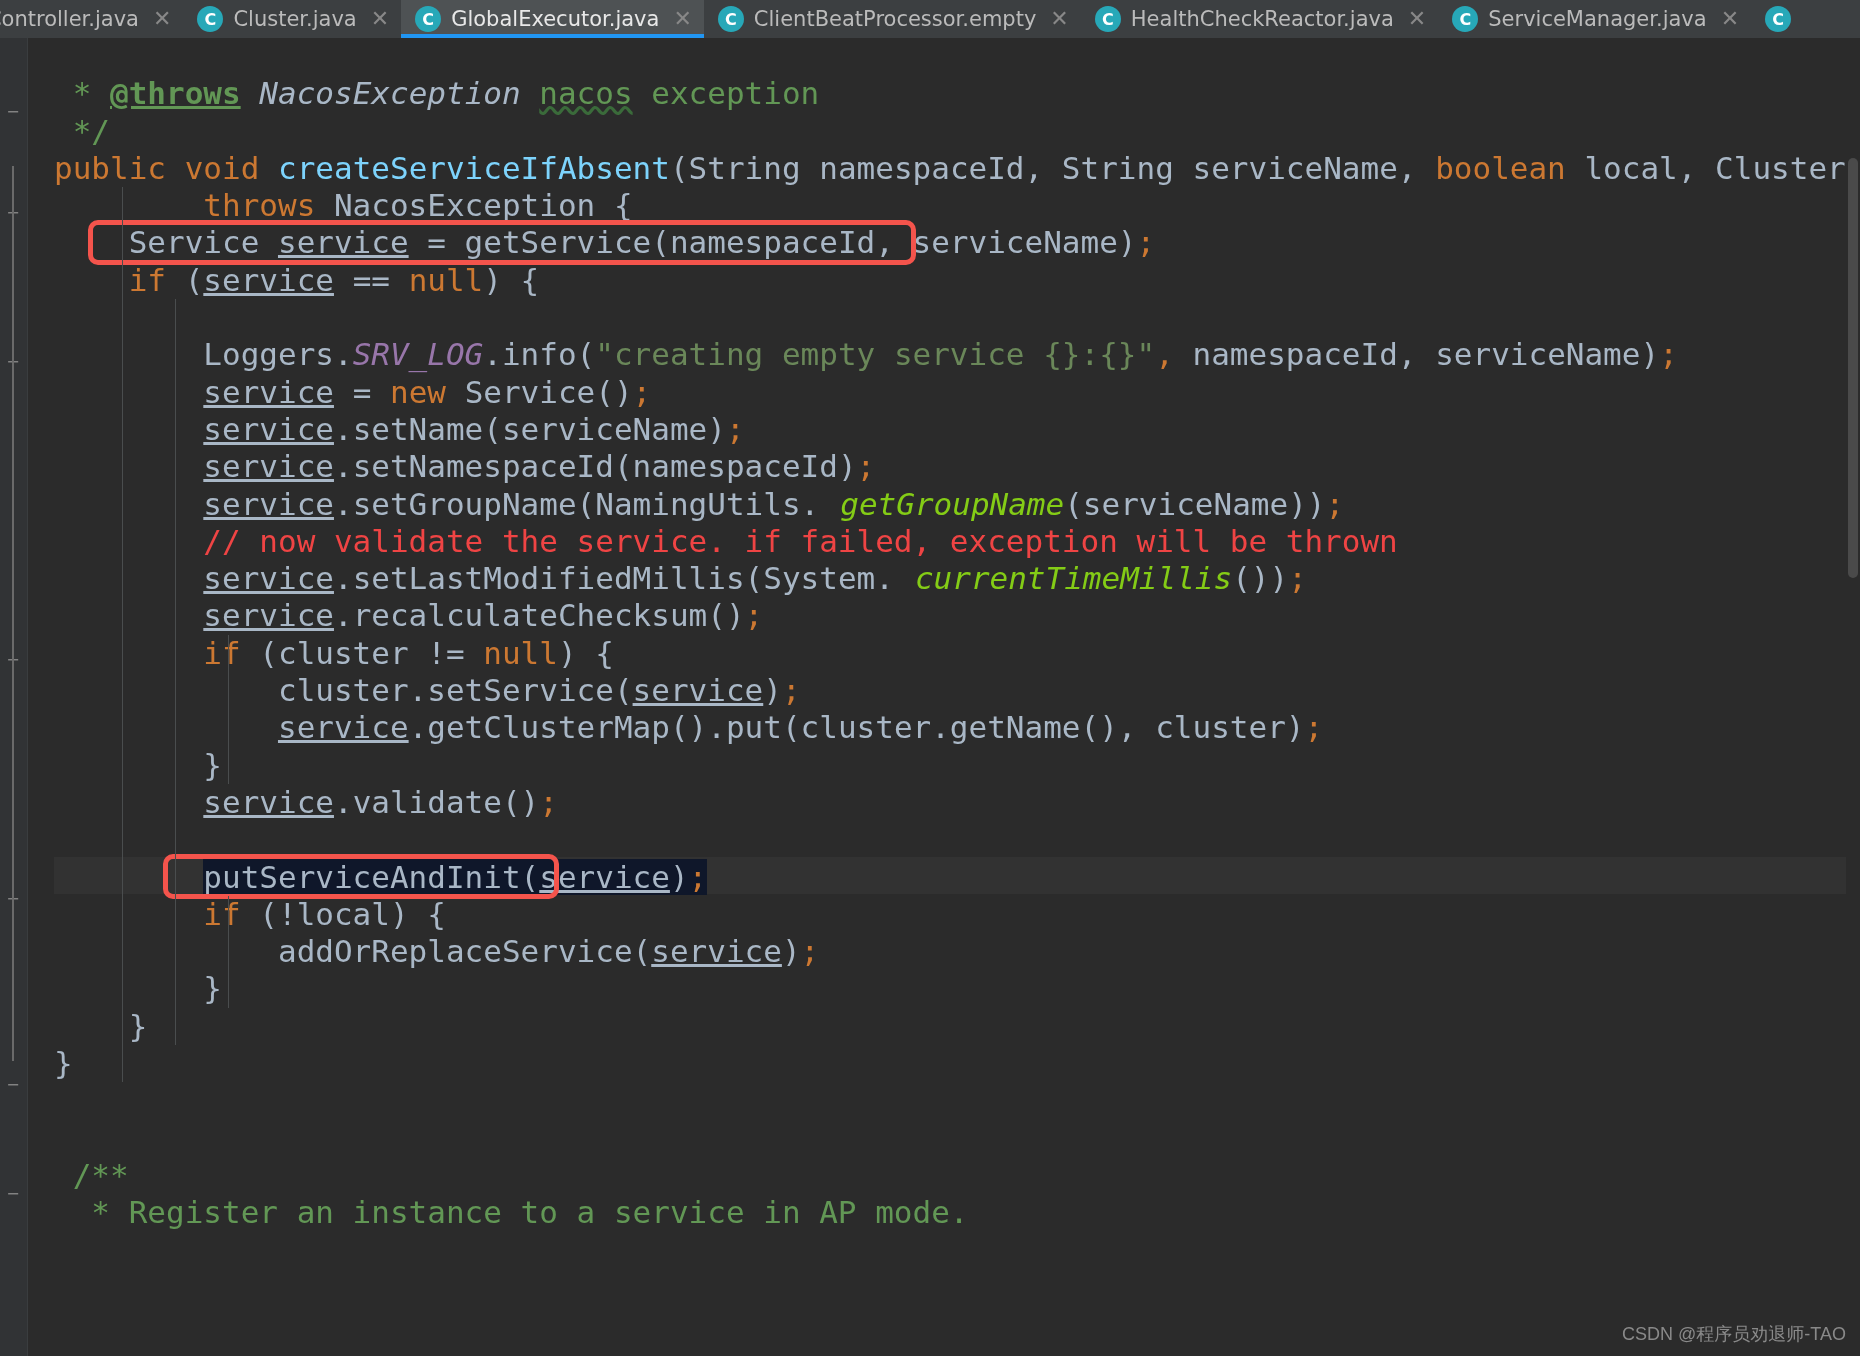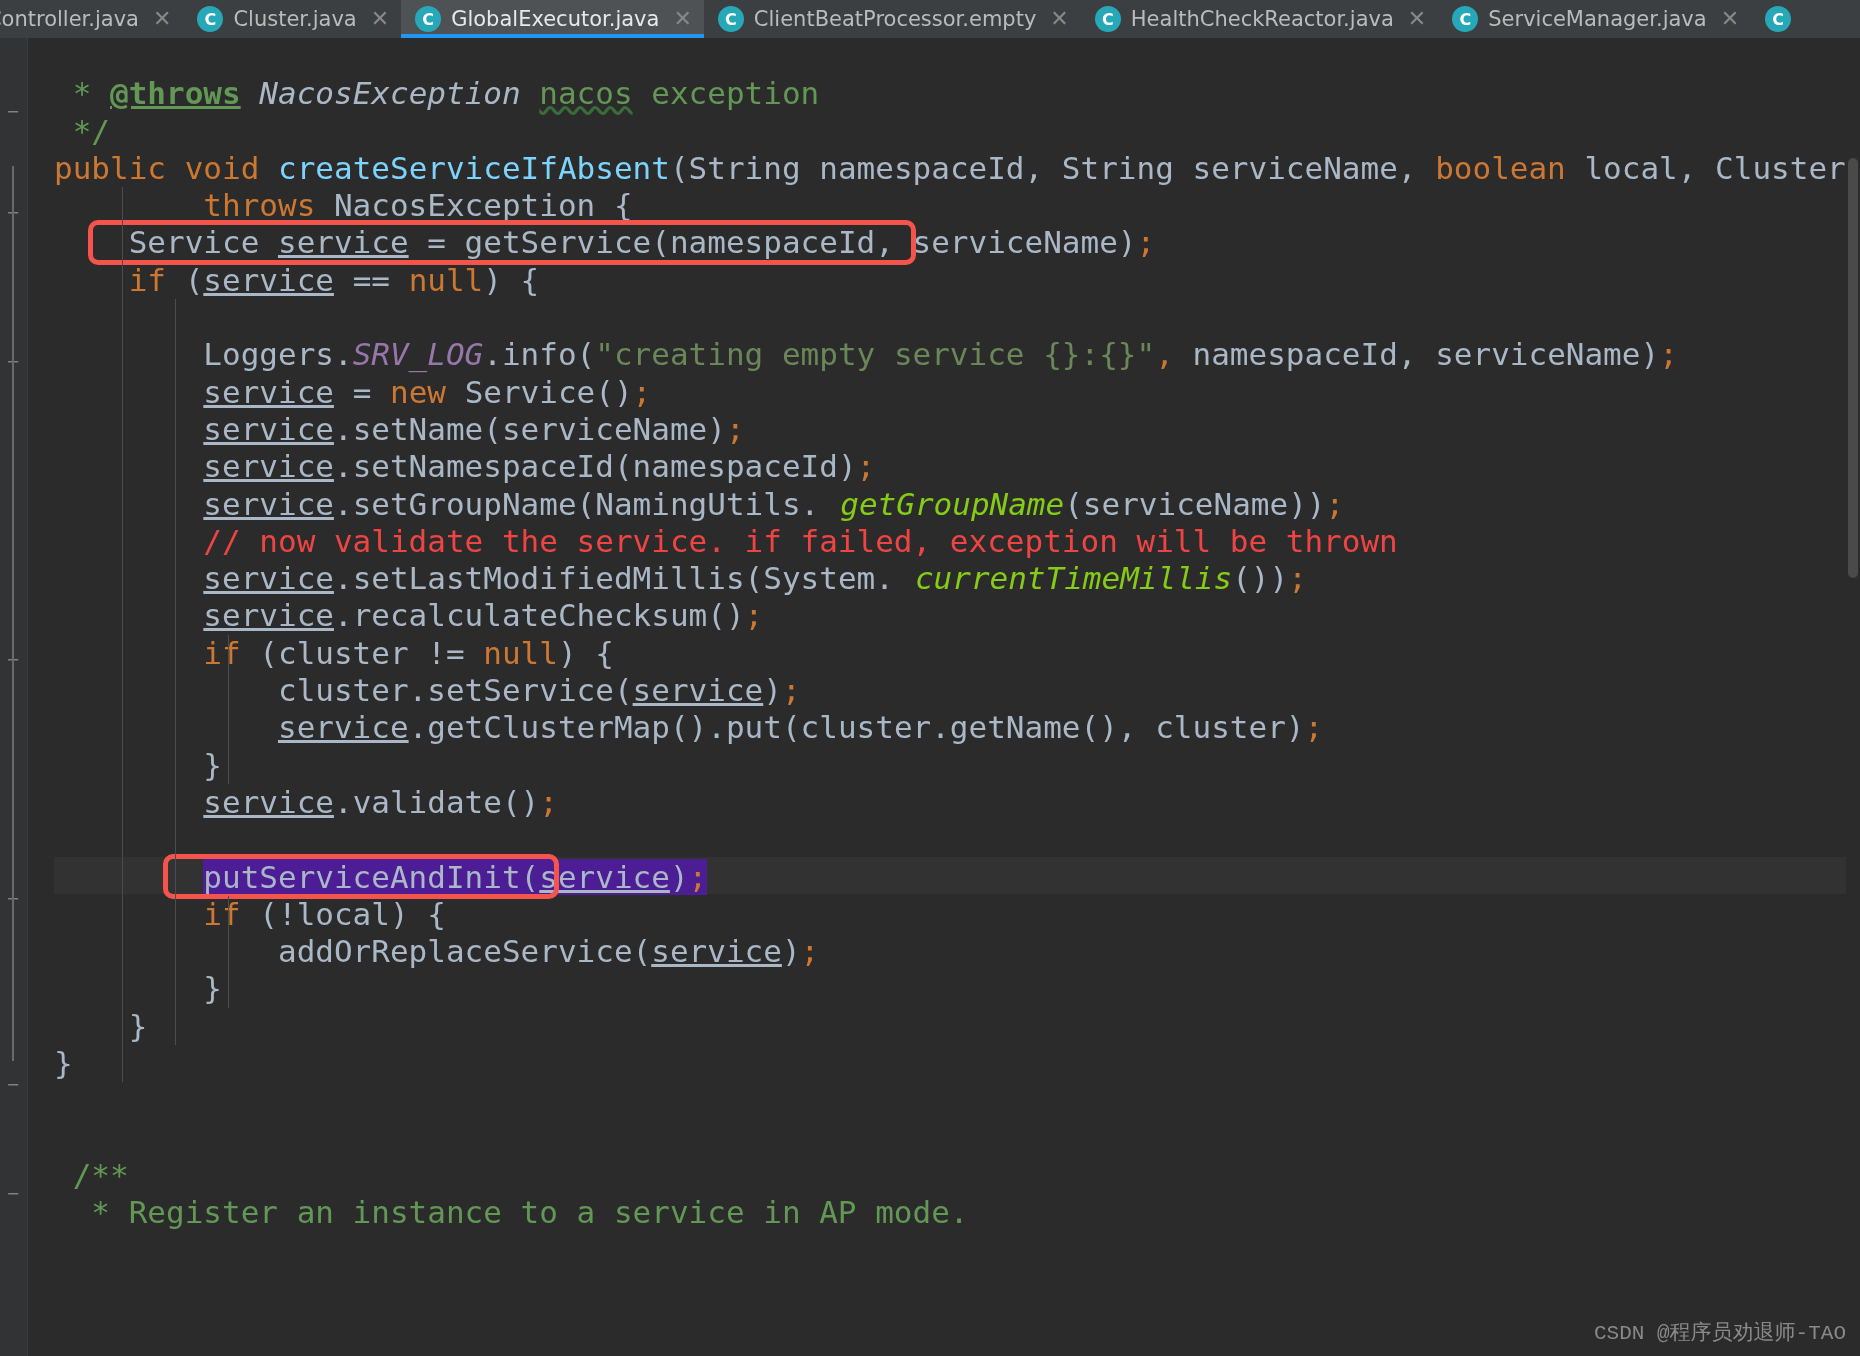--- a/index.html
+++ b/index.html
@@ -118,37 +118,37 @@
   .cmt  { color: #ef4444; }
   .jdoc { color: #629755; }
   .jtag { color: #629755; font-weight: bold; text-decoration: underline; }
   .jtype{ color: #a9b7c6; font-style: italic; }
   .sfield { color: #9876aa; font-style: italic; }
   .smeth  { color: #84cc16; font-style: italic; margin-left: 21px; }
   .lvar { color: #a9b7c6; text-decoration: underline; }
   .def  { color: #a9b7c6; }
   .sem  { color: #cc7832; }
   .warnw { color: #629755; text-decoration: underline wavy #3a6b3a; }
-  .green-sel { background: #4c1d95; }
+  .green-sel { background: #0f172a; }
 
   
   .redbox {
     position: absolute;
     border: 5px solid #f4544c;
     border-radius: 10px;
     pointer-events: none;
   }
 
   
   #watermark {
     position: absolute;
     right: 14px; bottom: 10px;
     color: #9a9a9a;
-    font-family: Liberation Mono, monospace;
-    font-size: 21px;
+    font-family: Liberation Sans, sans-serif;
+    font-size: 18px;
     opacity: .85;
   }
 
   
   #vscroll {
     position: absolute; top: 0; right: 0;
     width: 14px; height: 100%;
     background: #2b2b2b;
   }
   #vthumb {

